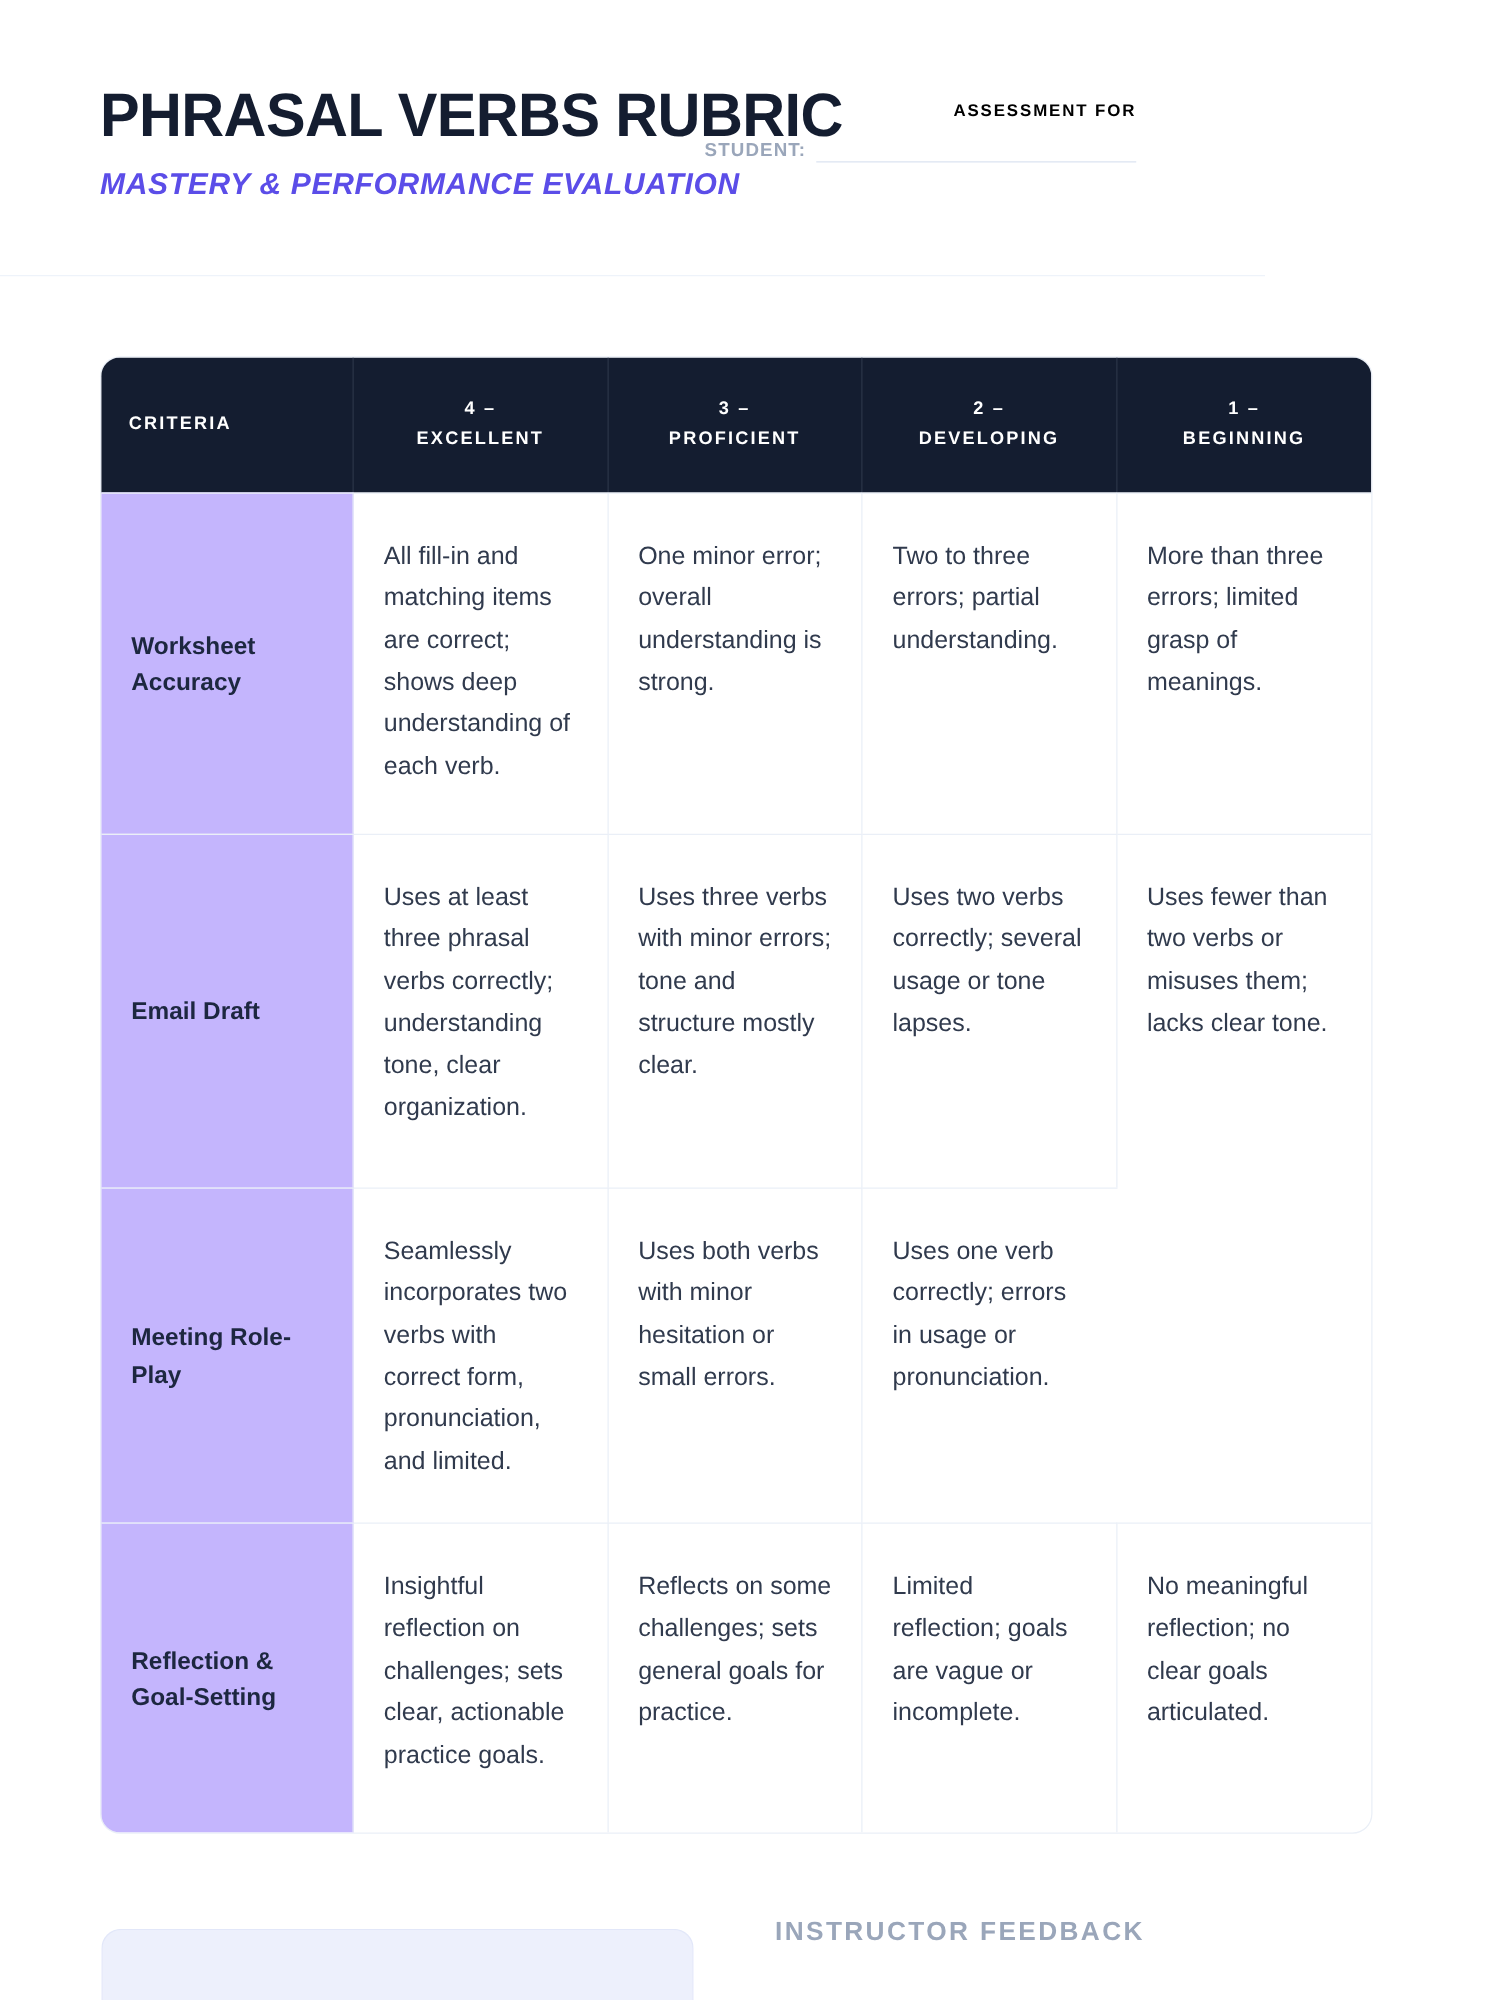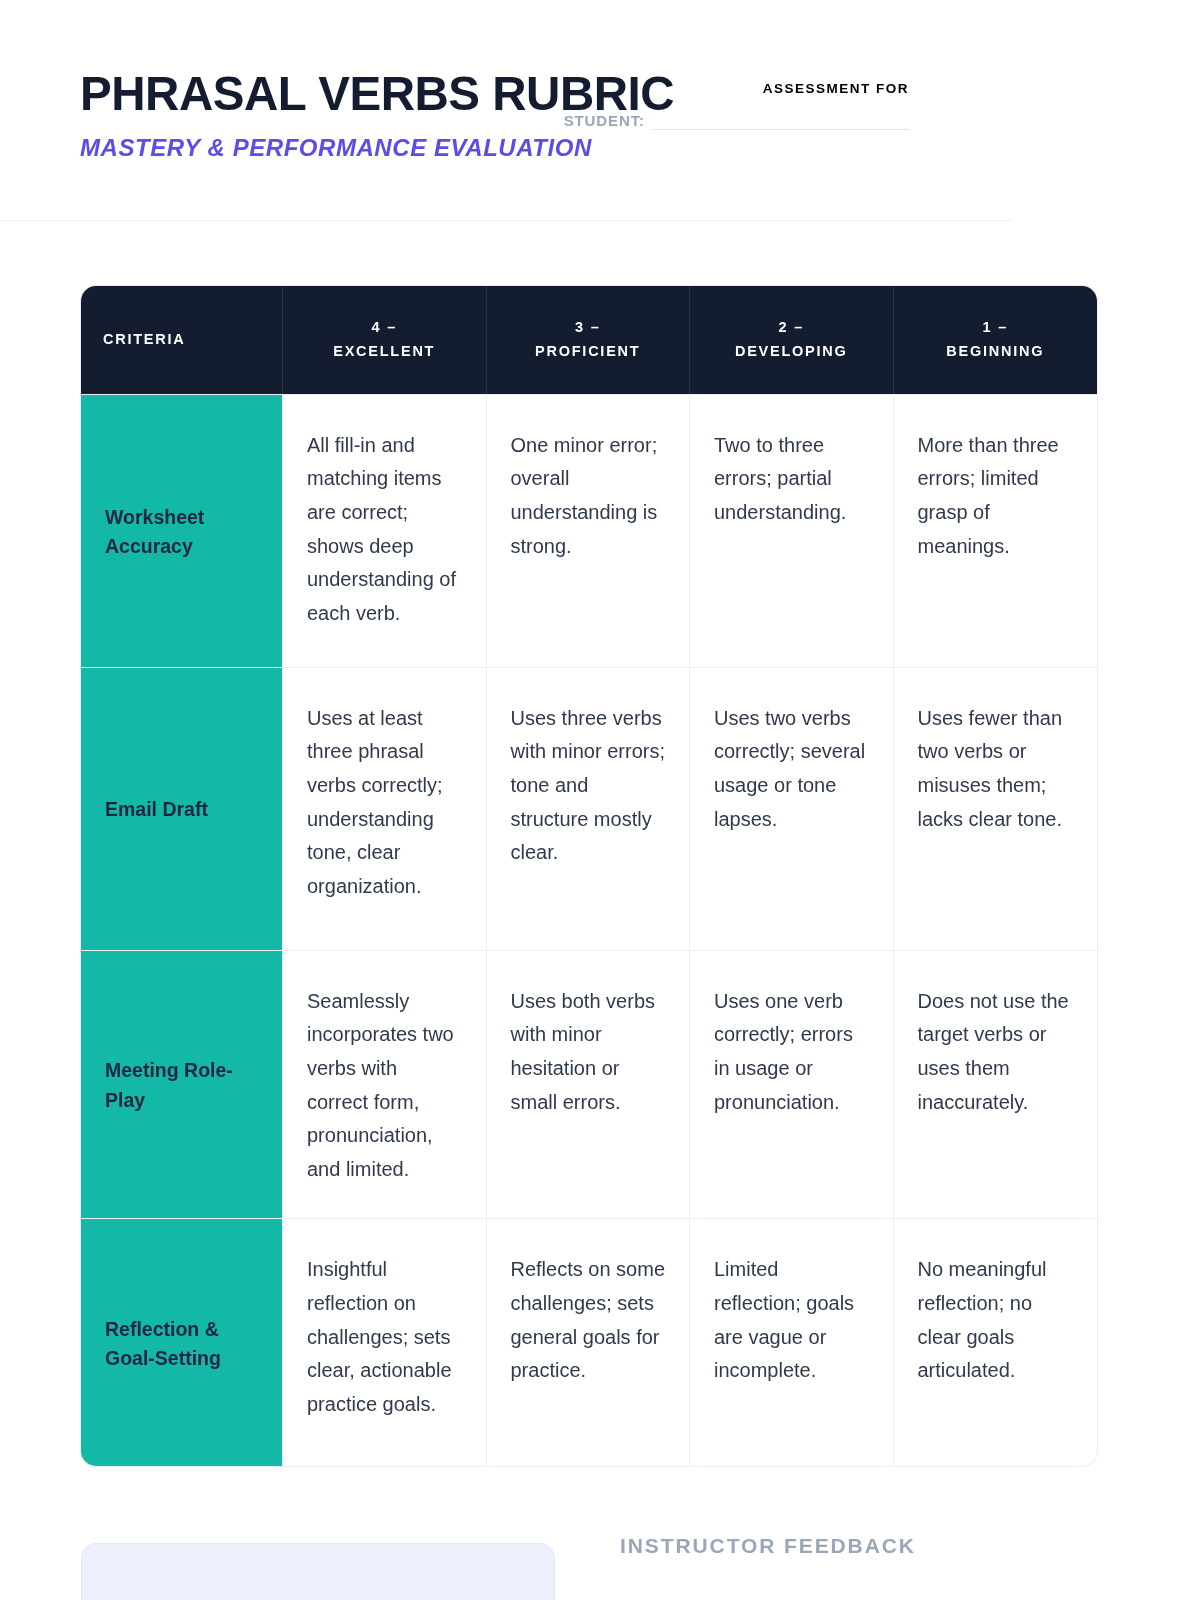--- a/index.html
+++ b/index.html
@@ -147,21 +147,21 @@
     border-right: 1px solid #eaeff7;
     padding: 34px 24px 32px 24px;
     font-size: 20px;
     line-height: 1.68;
     color: #303a4d;
   }
 
   .r-body .r-cell:last-child { border-right: none; }
 
   .r-body .r-criteria {
-    background: #14b8a6;
+    background: #c4b5fd;
     font-weight: 700;
     color: #1d2740;
     font-size: 19.5px;
     line-height: 1.5;
     display: flex;
     align-items: center;
   }
 
   .col-criteria { width: 202px; flex: 0 0 202px; }
   .col-score    { width: 203.5px; flex: 0 0 203.5px; }
@@ -266,21 +266,20 @@
       <div class="r-cell col-score">Uses three verbs with minor errors; tone and structure mostly clear.</div>
       <div class="r-cell col-score">Uses two verbs correctly; several usage or tone lapses.</div>
       <div class="r-cell col-score">Uses fewer than two verbs or misuses them; lacks clear tone.</div>
     </div>
 
     <div class="r-row r-body row-3">
       <div class="r-cell r-criteria col-criteria">Meeting Role-Play</div>
       <div class="r-cell col-score">Seamlessly incorporates two verbs with correct form, pronunciation, and limited.</div>
       <div class="r-cell col-score">Uses both verbs with minor hesitation or small errors.</div>
       <div class="r-cell col-score">Uses one verb correctly; errors in usage or pronunciation.</div>
-      <div class="r-cell col-score">Does not use the target verbs or uses them inaccurately.</div>
     </div>
 
     <div class="r-row r-body row-4">
       <div class="r-cell r-criteria col-criteria">Reflection &amp; Goal-Setting</div>
       <div class="r-cell col-score">Insightful reflection on challenges; sets clear, actionable practice goals.</div>
       <div class="r-cell col-score">Reflects on some challenges; sets general goals for practice.</div>
       <div class="r-cell col-score">Limited reflection; goals are vague or incomplete.</div>
       <div class="r-cell col-score">No meaningful reflection; no clear goals articulated.</div>
     </div>
 

